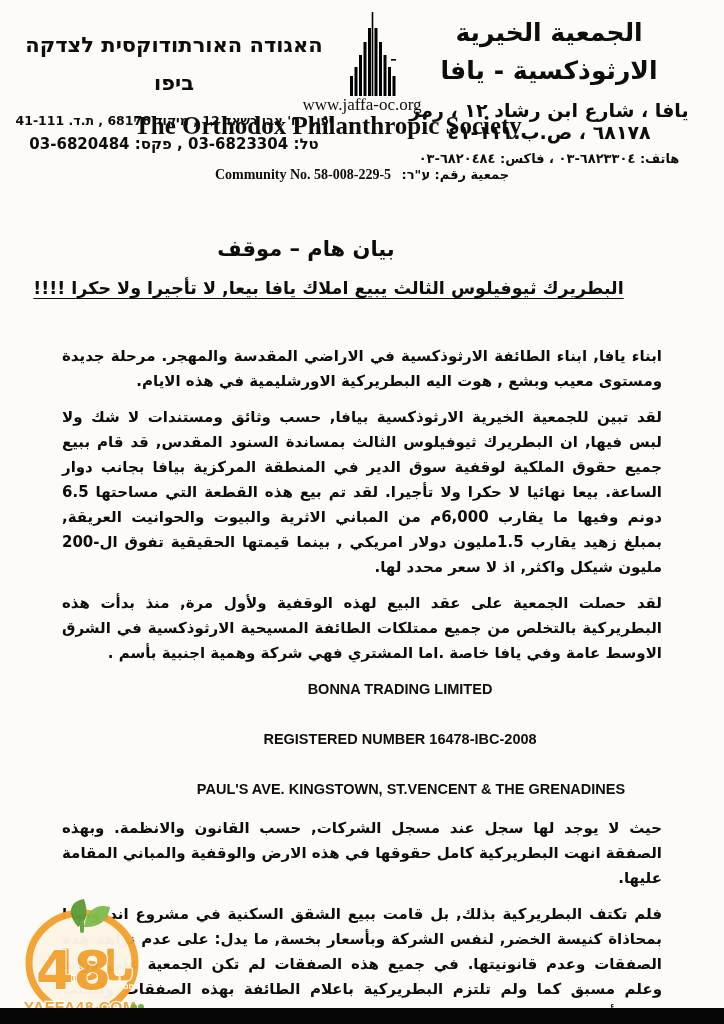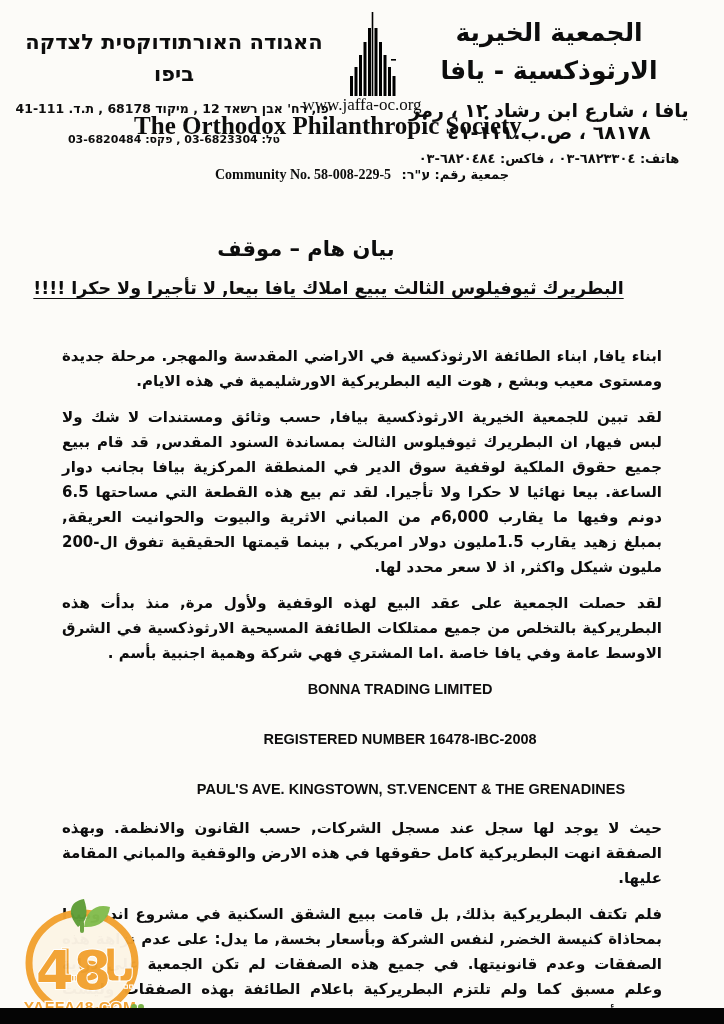--- a/index.html
+++ b/index.html
@@ -16,23 +16,23 @@
     position:absolute;top:14px;right:8px;width:334px;
     direction:rtl;text-align:center;font-weight:bold;
   }
   .hdr-ar .org{font-size:25px;line-height:38px;}
   .hdr-ar .addr{font-size:19px;margin-top:9px;}
   .hdr-ar .phone{font-size:13px;margin-top:8px;}
   .hdr-he{
     position:absolute;top:26px;left:12px;width:324px;
     direction:rtl;text-align:center;font-weight:bold;
   }
-  .hdr-he .org{font-size:21px;line-height:32px;}
+  .hdr-he .org{font-size:21px;line-height:38px;}
   .hdr-he .addr{font-size:12.5px;margin-top:11px;}
-  .hdr-he .phone{font-size:11px;margin-top:17px;}
+  .hdr-he .phone{font-size:15px;margin-top:7px;}
   .tower{position:absolute;top:12px;left:341px;}
   .website{
     position:absolute;top:95px;left:0;width:724px;text-align:center;
     font-family:"Liberation Serif",serif;font-size:17px;font-weight:normal;
   }
   .org-en{
     position:absolute;top:112px;left:0;width:656px;text-align:center;
     font-family:"Liberation Serif",serif;font-size:25px;font-weight:bold;
   }
   .addr-en{

